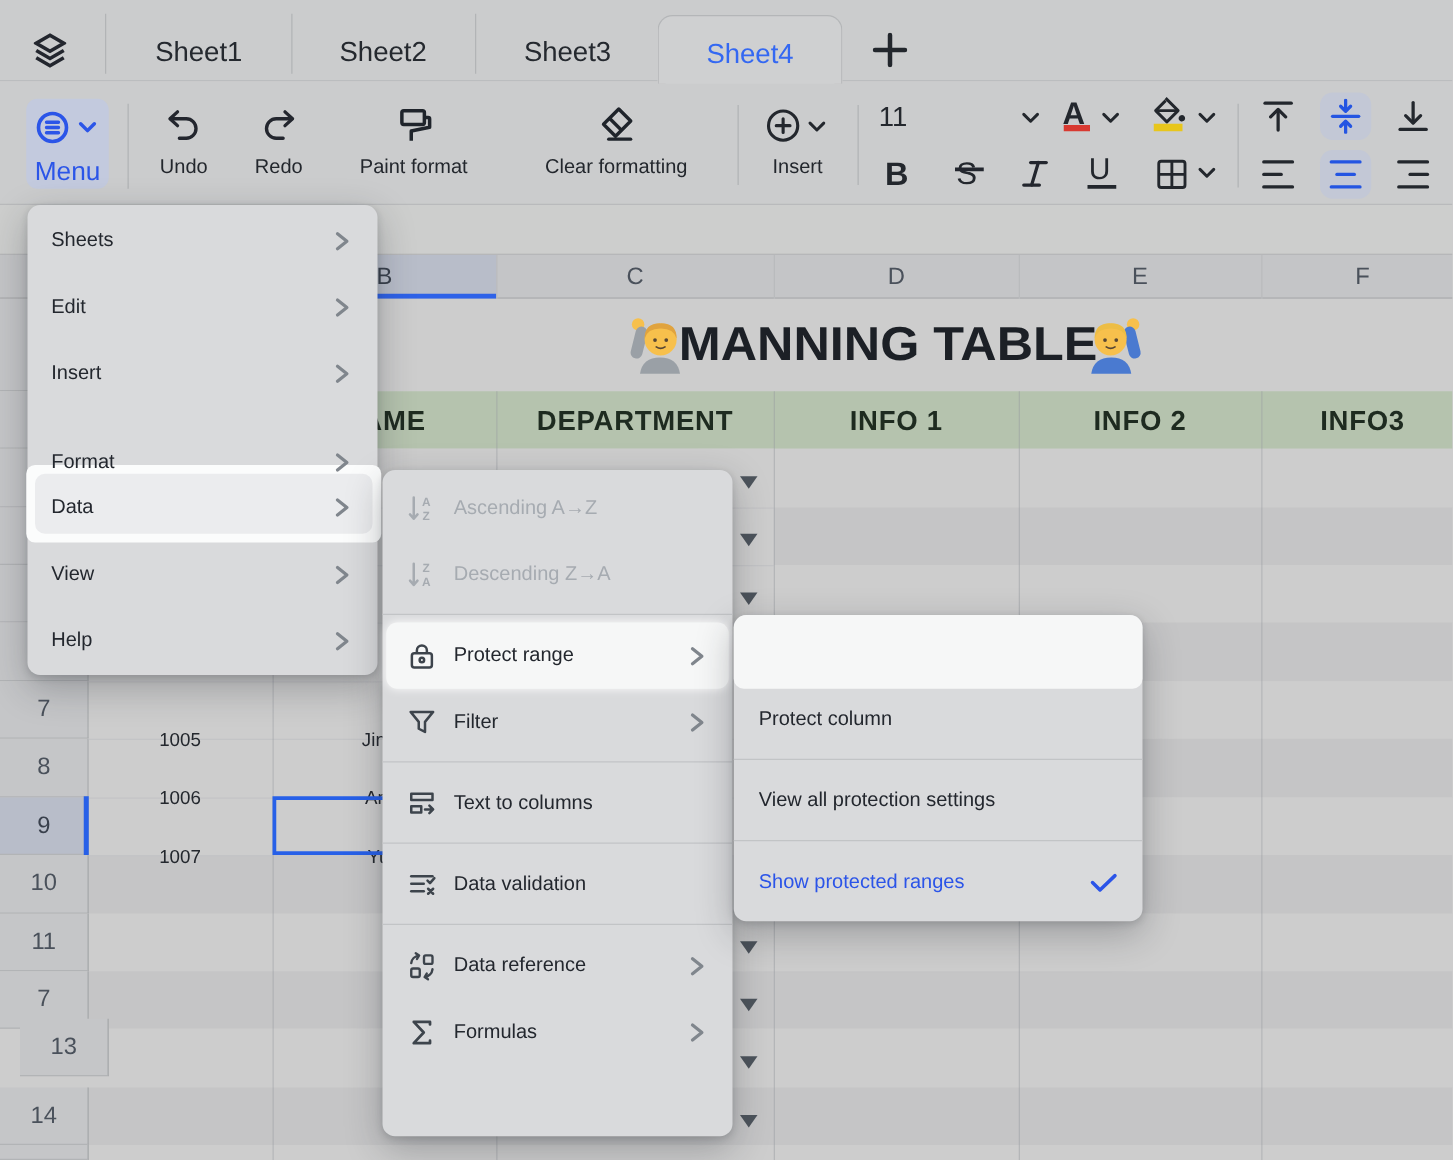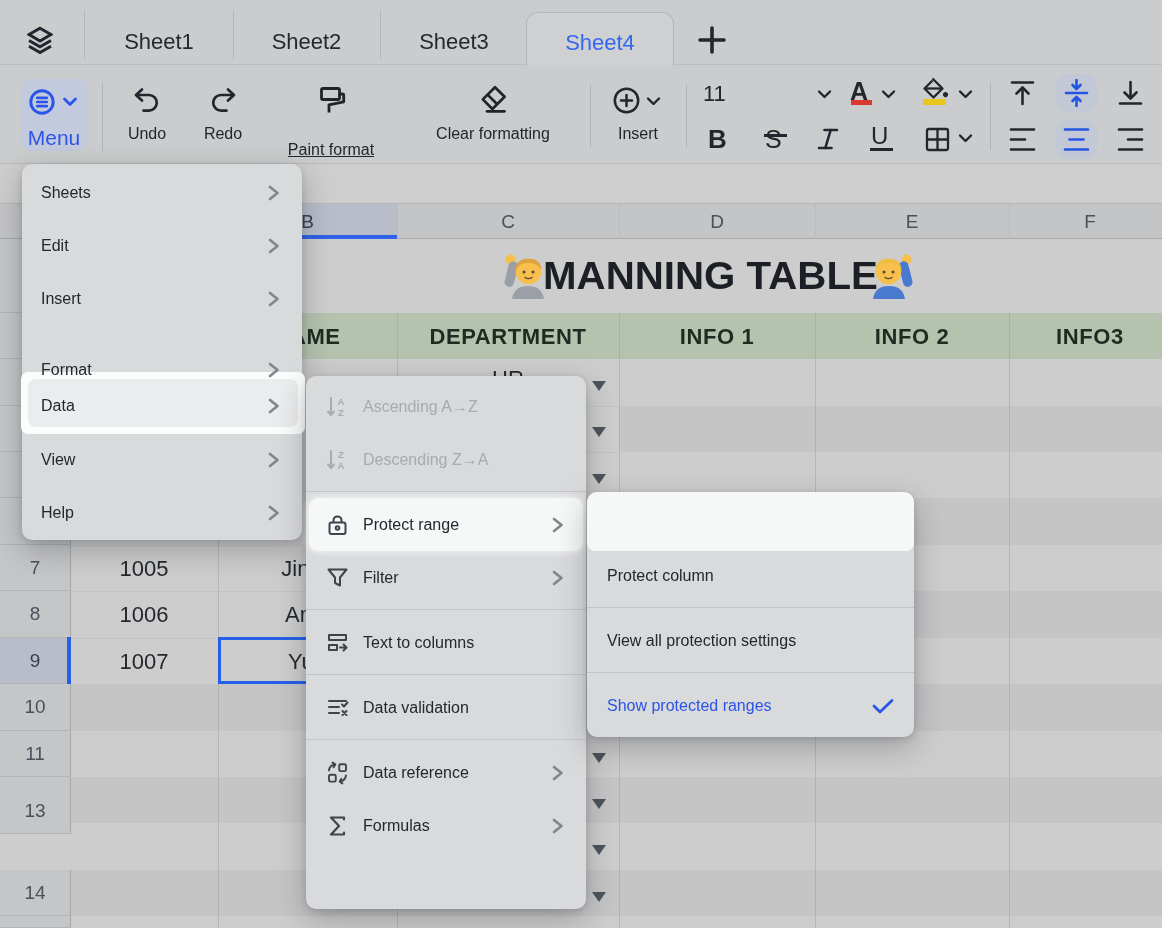--- a/index.html
+++ b/index.html
@@ -35,21 +35,21 @@
 
   
   #grid { left:0; top:239px; width:1162px; height:689px; }
   .band { position:absolute; left:71px; width:1091px; }
   .light { background:#cdcdcd; }
   .dark  { background:#c5c5c6; }
   .green { background:#b5c3ae; }
   .rowhdr { position:absolute; left:0; width:71px; background:#c5c6c8; border-bottom:1px solid #b2b4b6; border-right:1px solid #a5a7a9;
             text-align:center; font-size:19px; color:#4a515b; }
   .vline { position:absolute; top:0; width:1px; height:689px; background:rgba(150,155,160,0.45); }
-  .gtext { position:absolute; font-size:22px; color:#24282e; text-align:center; transform:translateX(-50%); }
+  .gtext { position:absolute; font-size:15px; color:#24282e; text-align:center; transform:translateX(-50%);margin-top:28px; }
   .ghead { position:absolute; font-weight:bold; font-size:22px; letter-spacing:0.6px; color:#1e2b20; text-align:center; transform:translateX(-50%); }
   .tri { position:absolute; width:0; height:0; border-left:7px solid transparent; border-right:7px solid transparent; border-top:10px solid #4d545c; }
   #selcell { position:absolute; left:218px; top:398px; width:180px; height:47px; border:3px solid #2760e8; }
   #row9hdr-bar { position:absolute; left:67px; top:398px; width:4px; height:47px; background:#2760e8; }
 
   
   .menu { position:absolute; background:#d9dadc; border-radius:10px;
           box-shadow:0 10px 30px rgba(30,34,40,.28), 0 2px 6px rgba(30,34,40,.15);
           z-index:10; }
   .mi { position:absolute; left:0; width:100%; height:53px; }
@@ -109,21 +109,21 @@
   <path d="M21 3.5 L27 9 L21 14.5" fill="none" stroke="#23262e" stroke-width="2.7" stroke-linecap="round" stroke-linejoin="round"></path>
 </svg>
 <div class="tlabel" style="left:223px;top:125px;">Redo</div>
 
 <svg class="abs" style="left:316px;top:85px;" width="32" height="32" viewBox="0 0 32 32">
   <g fill="none" stroke="#1f242b" stroke-width="2.8" stroke-linejoin="round">
     <rect x="5.5" y="3.5" width="18" height="11" rx="1.5"></rect>
     <path d="M23.5 9 H26.5 A1.2 1.2 0 0 1 27.7 10.2 V16.8 L13 19.8 V27.5"></path>
   </g>
 </svg>
-<div class="tlabel" style="left:331px;top:141px;text-decoration:underline;">Paint format</div>
+<div class="tlabel" style="left:331px;top:125px;">Paint format</div>
 
 <svg class="abs" style="left:477px;top:84px;" width="34" height="32" viewBox="0 0 34 32">
   <g fill="none" stroke="#1f242b" stroke-width="2.7" stroke-linejoin="round">
     <path d="M18 3.2 L27.6 12.8 L15.4 25 L5.8 15.4 Z"></path>
     <path d="M10.6 10.6 L20.2 20.2"></path>
     <path d="M10 27.3 H27.5" stroke-linecap="round"></path>
   </g>
 </svg>
 <div class="tlabel" style="left:493px;top:125px;">Clear formatting</div>
 
@@ -277,21 +277,21 @@
   <div class="rowhdr" style="top:120px;height:46.5px;line-height:46px;">3</div>
   <div class="rowhdr" style="top:166.5px;height:46.5px;line-height:46px;">4</div>
   <div class="rowhdr" style="top:213px;height:46.4px;line-height:46px;">5</div>
   <div class="rowhdr" style="top:259.4px;height:46.4px;line-height:46px;">6</div>
   <div class="rowhdr" style="top:305.8px;height:46.4px;line-height:46px;">7</div>
   <div class="rowhdr" style="top:352.2px;height:46.4px;line-height:46px;">8</div>
   <div class="rowhdr" style="top:398.6px;height:46.4px;line-height:46px;background:#b8bdc9;color:#39404c;">9</div>
   <div class="rowhdr" style="top:445px;height:46.5px;line-height:46px;">10</div>
   <div class="rowhdr" style="top:491.5px;height:46.4px;line-height:46px;">11</div>
   <div class="rowhdr" style="top:537.9px;height:46.4px;line-height:46px;">7</div>
-  <div class="rowhdr" style="top:549px;height:46.4px;line-height:46px;">13</div>
+  <div class="rowhdr" style="top:576px;height:46.4px;line-height:46px;margin-left:16px;">13</div>
   <div class="rowhdr" style="top:630.7px;height:46.4px;line-height:46px;">14</div>
   <div class="rowhdr" style="top:677.1px;height:11.9px;"></div>
 
   <div class="abs" style="left:71px;top:120px;width:548px;height:325px;background:#cdcdcd;"></div>
 
   <div class="abs" style="left:71px;top:166.5px;width:548px;height:1px;background:#c3c4c6;"></div>
   <div class="abs" style="left:71px;top:213px;width:548px;height:1px;background:#c3c4c6;"></div>
   <div class="abs" style="left:71px;top:259.4px;width:548px;height:1px;background:#c3c4c6;"></div>
   <div class="abs" style="left:71px;top:305.8px;width:548px;height:1px;background:#c3c4c6;"></div>
   <div class="abs" style="left:71px;top:352.2px;width:548px;height:1px;background:#c3c4c6;"></div>

